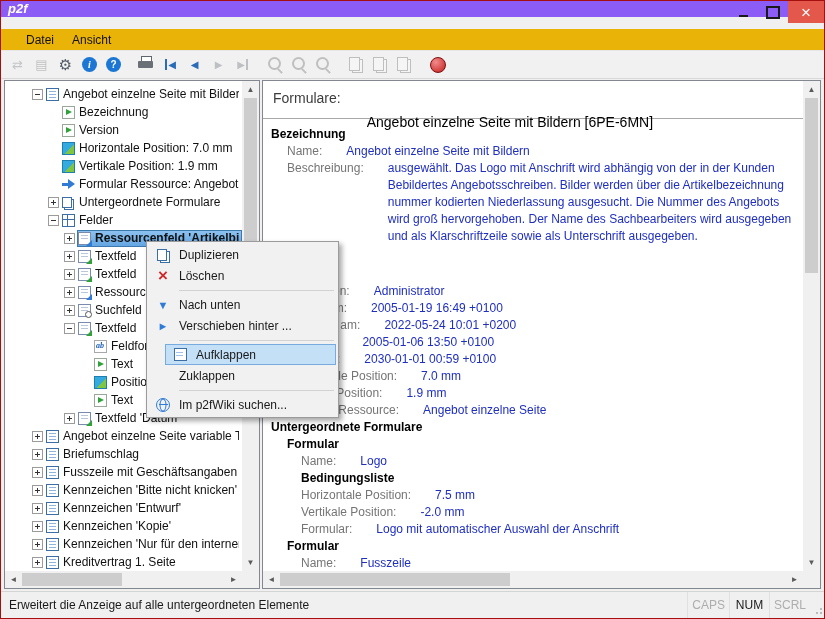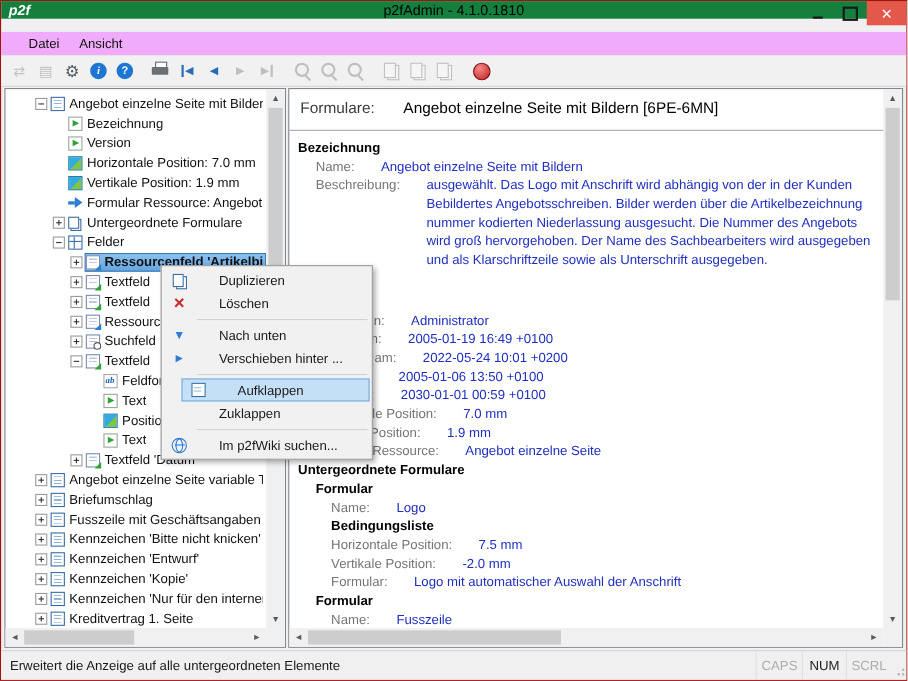--- a/index.html
+++ b/index.html
@@ -1,32 +1,32 @@
 <!DOCTYPE html>
 <html><head>
 <meta charset="utf-8">
 <style>
   html,body{margin:0;padding:0;background:#fff;}
   *{box-sizing:border-box;}
   .win{position:relative;width:825px;height:619px;border:1px solid #A50F0F;background:#F0F0F0;
        overflow:hidden;font-family:"Liberation Sans","DejaVu Sans",sans-serif;font-size:12px;color:#1a1a1a;}
 
   
-  .titlebar{position:absolute;top:0;left:0;right:0;height:16px;background:#15803d;display:flex;align-items:center;}
+  .titlebar{position:absolute;top:0;left:0;right:0;height:16px;background:#8b5cf6;display:flex;}
   .logo{margin-left:7px;color:#fff;font:bold italic 13px "Liberation Sans",sans-serif;z-index:2;}
   .wtitle{position:absolute;left:0;right:0;text-align:center;color:#000;font-size:13px;}
   .caps{position:absolute;right:0;top:0;display:flex;z-index:2;}
   .cap{width:30px;height:22px;display:flex;align-items:center;justify-content:center;}
   .cap.min::before{content:"";width:9px;height:2px;background:#1a1a1a;margin-top:8px;}
   .cap.max::before{content:"";width:10px;height:9px;border:2px solid #1a1a1a;}
   .cap.close{width:36px;background:#E4584B;}
   .cap.close::before{content:"×";color:#fff;font-size:17px;line-height:1;}
 
   
-  .menubar{position:absolute;top:28px;left:0;right:0;height:22px;background:#f0abfc;border-bottom:1px solid #E6E6E6;
+  .menubar{position:absolute;top:28px;left:0;right:0;height:22px;background:#eab308;border-bottom:1px solid #E6E6E6;
            display:flex;align-items:center;padding-left:16px;}
   .mb-item{padding:2px 9px;color:#111;}
 
   
   .toolbar{position:absolute;top:50px;left:0;right:0;height:28px;background:#F1F1F1;border-bottom:1px solid #D8D8D8;
            display:flex;align-items:center;padding-left:5px;}
   .tbtn{width:23px;height:23px;position:relative;display:flex;align-items:center;justify-content:center;margin-right:1px;}
   .gap{width:9px;}
   .dis{opacity:.35;filter:grayscale(.9);}
   .tb-sync::before{content:"⇄";color:#3A7BC0;font-size:13px;}
@@ -105,34 +105,34 @@
       border-top:6px solid #2FA33A;border-right:6px solid transparent;transform:rotate(180deg);}
   .ic-fres::after{border-top-color:#2F7BD6;}
   .ic-fsearch::after{border:1px solid #555;border-radius:50%;width:5px;height:5px;right:-2px;bottom:-2px;
       border-top:1px solid #555;border-right:1px solid #555;transform:none;background:#fff;}
   .ic-ab{border:1px solid #A8A8A8;background:#fff;}
   .ic-ab::after{content:"ab";position:absolute;left:1px;top:0;font:italic bold 8px "Liberation Serif",serif;color:#1B5FAF;}
 
   
   .dheader{position:absolute;left:0;top:0;right:17px;height:38px;display:flex;gap:26px;align-items:flex-start;
       padding:9px 0 8px 10px;font-size:14px;border-bottom:1px solid #A8A8A8;}
-  .dh-label{color:#3c3c3c;} .dh-title{color:#000;}
+  .dh-label{color:#3c3c3c;} .dh-title{color:#000;margin-top:24px;}
   .dcontent{position:absolute;left:0;top:39px;right:17px;bottom:17px;overflow:hidden;padding:6px 0 0 8px;
       line-height:17px;white-space:nowrap;}
   .dsec{font-weight:bold;color:#000;}
   .ind2{padding-left:16px;} .ind3{padding-left:30px;}
   .drow{display:flex;}
   .dlabel{color:#757575;margin-right:24px;flex:none;}
   .dvalue{color:#1F2FBF;}
   .dgap{height:38px;}
 
   
   .cmenu{position:absolute;left:145px;top:240px;width:193px;background:#F1F1F1;border:1px solid #9B9B9B;
       box-shadow:3px 3px 5px rgba(0,0,0,.35);padding:2px;z-index:10;}
-  .mitem{height:21px;display:flex;align-items:center;padding:0 6px 0 3px;color:#1a1a1a;gap:20px;}
+  .mitem{height:21px;display:flex;align-items:center;padding:0 6px 0 3px;color:#1a1a1a;}
   .mitem.hl{background:#C4E0F7;border:1px solid #77ABDF;margin-left:16px;}
   .msep{height:8px;position:relative;}
   .msep::before{content:"";position:absolute;left:30px;right:2px;top:4px;height:1px;background:#D2D2D2;}
   .micon{width:22px;margin-right:5px;display:flex;align-items:center;justify-content:center;flex:none;position:relative;height:18px;}
   .mi-copy::before{content:"";width:8px;height:10px;background:#fff;border:1px solid #3A6EA5;
       box-shadow:3px 2px 0 -1px #fff,3px 2px 0 #3A6EA5;margin-right:3px;}
   .mi-del::before{content:"×";color:#CC2A2A;font-weight:bold;font-size:17px;line-height:1;}
   .mi-down::before{content:"▼";color:#2F7BD6;font-size:11px;}
   .mi-move::before{content:"►";color:#2F7BD6;font-size:11px;}
   .mi-exp::before{content:"";width:11px;height:11px;border:1px solid #3A6EA5;background-color:#fff;
@@ -155,21 +155,20 @@
       radial-gradient(circle at 7px 21px,#BBB 1px,transparent 1.5px),
       radial-gradient(circle at 11px 17px,#BBB 1px,transparent 1.5px);}
 </style>
 </head>
 <body>
 
 <div class="win">
 
   <div class="titlebar">
     <span class="logo">p2f</span>
-    <span class="wtitle">p2fAdmin - 4.1.0.1810</span>
     <div class="caps">
       <div class="cap min"></div>
       <div class="cap max"></div>
       <div class="cap close"></div>
     </div>
   </div>
 
   <div class="menubar">
     <span class="mb-item">Datei</span>
     <span class="mb-item">Ansicht</span>

